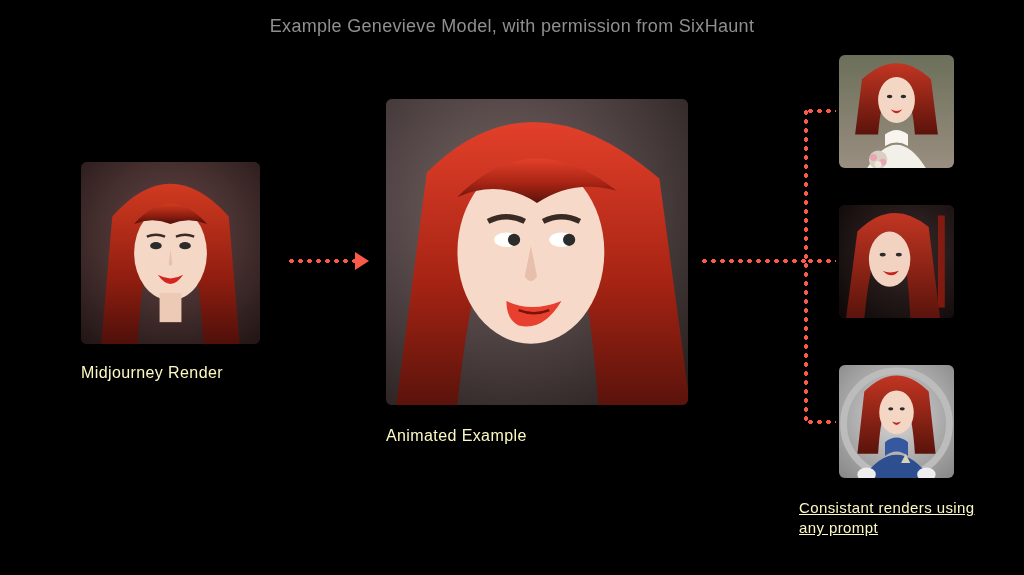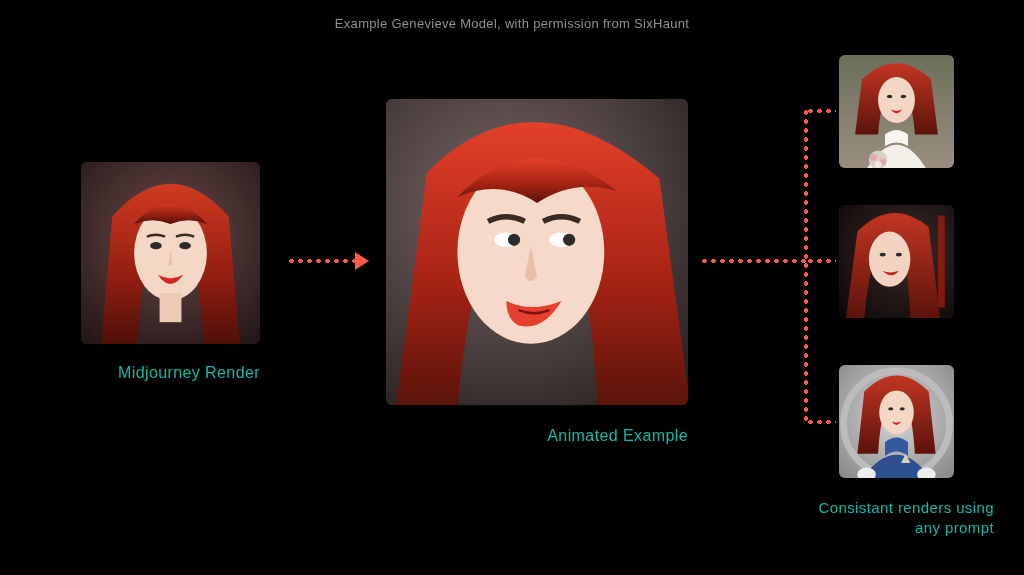--- a/index.html
+++ b/index.html
@@ -14,29 +14,29 @@
     overflow: hidden;
     position: relative;
   }
   .credit {
     position: absolute;
     top: 16px;
     left: 0;
     right: 0;
     text-align: center;
     color: #8f8f8f;
-    font-size: 13px;
+    font-size: 18px;
     letter-spacing: 0.3px;
   }
   .label {
     position: absolute;
-    color: #14b8a6;
+    color: #fef9c3;
     font-size: 16px;
     letter-spacing: 0.4px;
-    text-align: right;
+    text-align: left;
   }
   
   .portrait {
     position: absolute;
     border-radius: 6px;
     overflow: hidden;
     background: #2a1d1d;
   }
   .portrait svg { display: block; width: 100%; height: 100%; }
   
@@ -233,14 +233,14 @@
     <path d="M20 100 Q50 58 80 100 Z" fill="#2d4e8f"></path>
     <path d="M40 68 Q50 60 60 68 L60 80 Q50 72 40 80 Z" fill="#35589f"></path>
 
     <path d="M58 78 L62 86 L54 86 Z" fill="#d9d2b8"></path>
 
     <ellipse cx="24" cy="96" rx="8" ry="6" fill="#eee"></ellipse>
     <ellipse cx="76" cy="96" rx="8" ry="6" fill="#eee"></ellipse>
   </svg>
 </div>
 
-<div class="label" style="left:799px; top:498px; width:195px; white-space:pre-line; line-height:1.35; font-size:15px;">Consistant renders using
+<div class="label" style="left:799px; top:498px; width:195px; white-space:pre-line; line-height:1.35; font-size:15px;text-decoration:underline;">Consistant renders using
 any prompt</div>
 
 </body></html>

